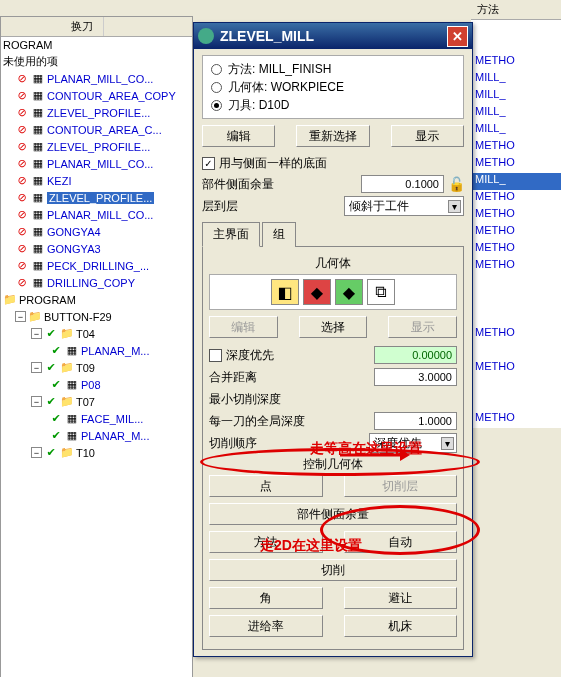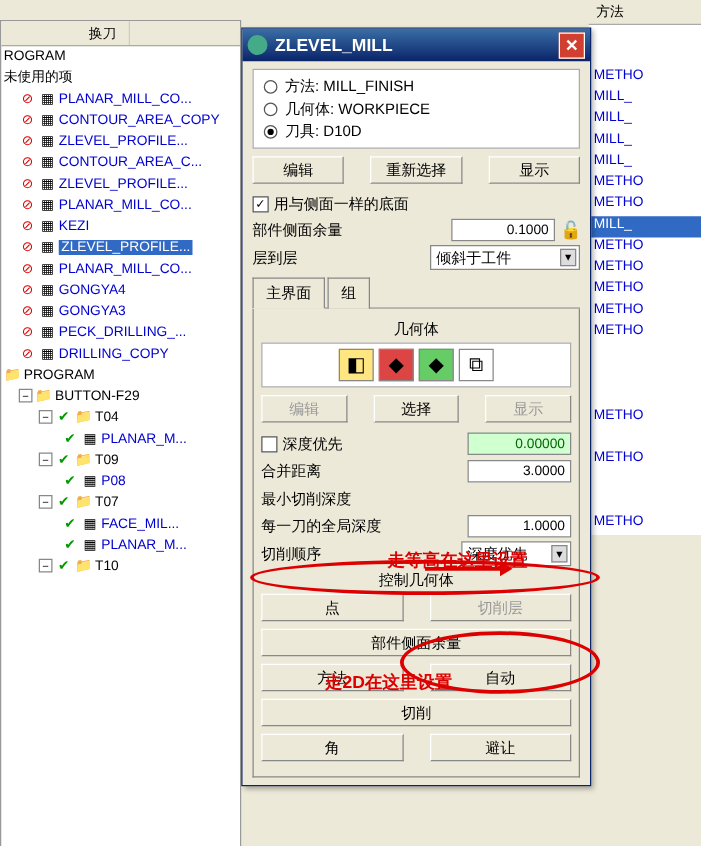--- a/index.html
+++ b/index.html
@@ -327,20 +327,24 @@
             <div class="btn">方法</div>
             <div class="btn">自动</div>
           </div>
           <div class="btn-row">
             <div class="btn">切削</div>
           </div>
           <div class="btn-row">
             <div class="btn">角</div>
             <div class="btn">避让</div>
           </div>
+          <div class="btn-row">
+            <div class="btn">进给率</div>
+            <div class="btn">机床</div>
+          </div>
         </div>
     </div>
   </div>
 </div>
 
 <div class="annotation" style="left:310px; top:440px;">走等高在这里设置</div>
 <div class="ellipse" style="left:200px; top:448px; width:280px; height:28px;"></div>
 <svg class="arrow" style="left:340px; top:445px;" width="70" height="20">
     <line x1="0" y1="10" x2="60" y2="10" stroke="#d00" stroke-width="3"></line>
     <polygon points="60,4 70,10 60,16" fill="#d00"></polygon>

